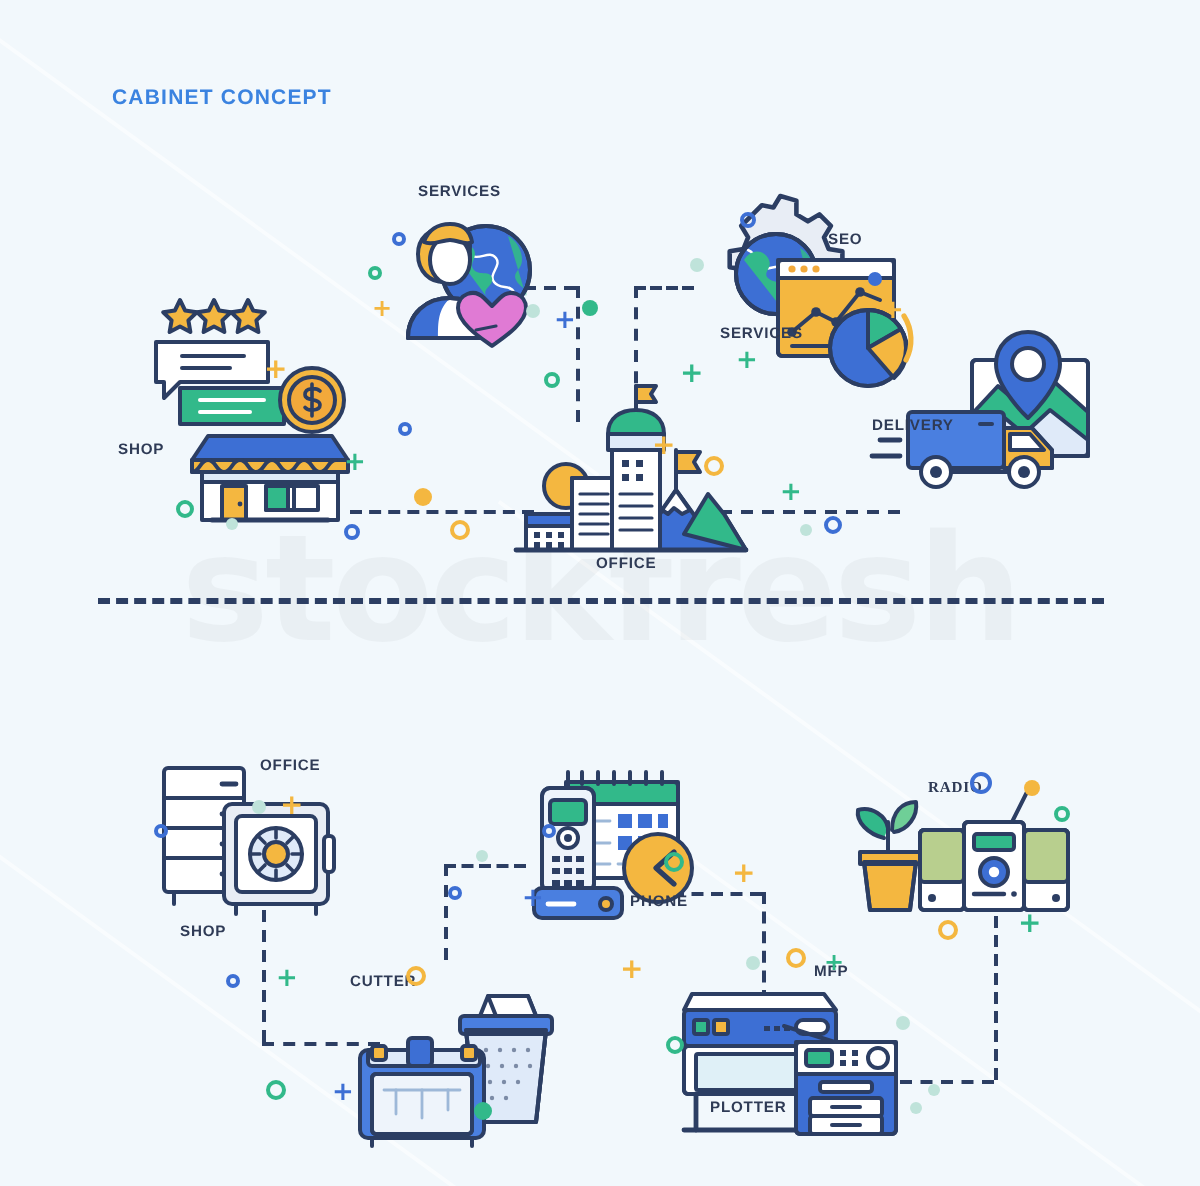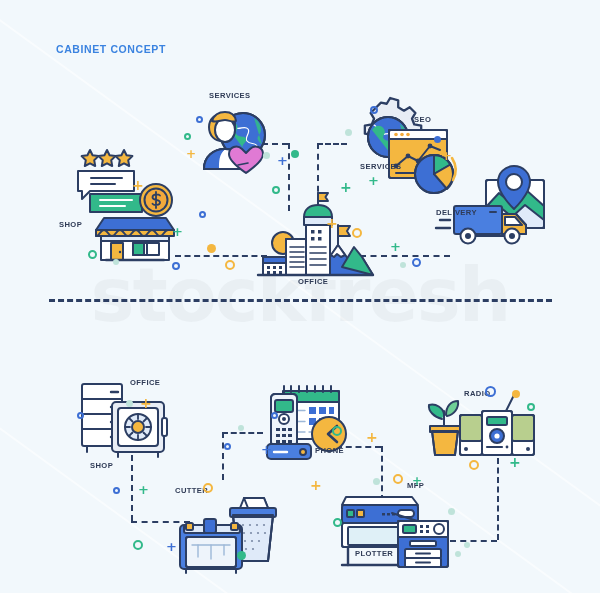--- a/index.html
+++ b/index.html
@@ -547,21 +547,21 @@
         <rect x="58" y="18" width="30" height="44" rx="2" fill="none"></rect>
 
         <line x1="82" y1="18" x2="90" y2="2" stroke-width="2"></line>
 
         <rect x="88" y="22" width="22" height="40" rx="2" fill="#ffffff"></rect>
         <rect x="88" y="22" width="22" height="26" rx="2" fill="#b8cf8e"></rect>
         <circle cx="104" cy="56" r="2" fill="#2c3e63" stroke="none"></circle>
         <rect x="88" y="22" width="22" height="40" rx="2" fill="none"></rect>
       </g>
     </svg>
-    <div class="ilabel" style="left:40px;top:-4px;">RADIO</div>
+    <div class="ilabel" style="left:40px;top:-4px;font-family:Liberation Serif, serif;">RADIO</div>
   </div>
 
   <div class="ring" style="left:485px;top:386px;width:11px;height:11px;border:2.4px solid #3d6fd4;"></div>
   <div class="dot" style="left:512px;top:390px;width:8px;height:8px;background:#f4b740;"></div>
   <div class="ring" style="left:527px;top:403px;width:8px;height:8px;border:2px solid #32b98a;"></div>
   <div class="ring" style="left:469px;top:460px;width:10px;height:10px;border:2px solid #f4b740;"></div>
   <div class="cross" style="left:509px;top:455px;font-size:14px;color:#32b98a;">+</div>
 
 </div>
 

